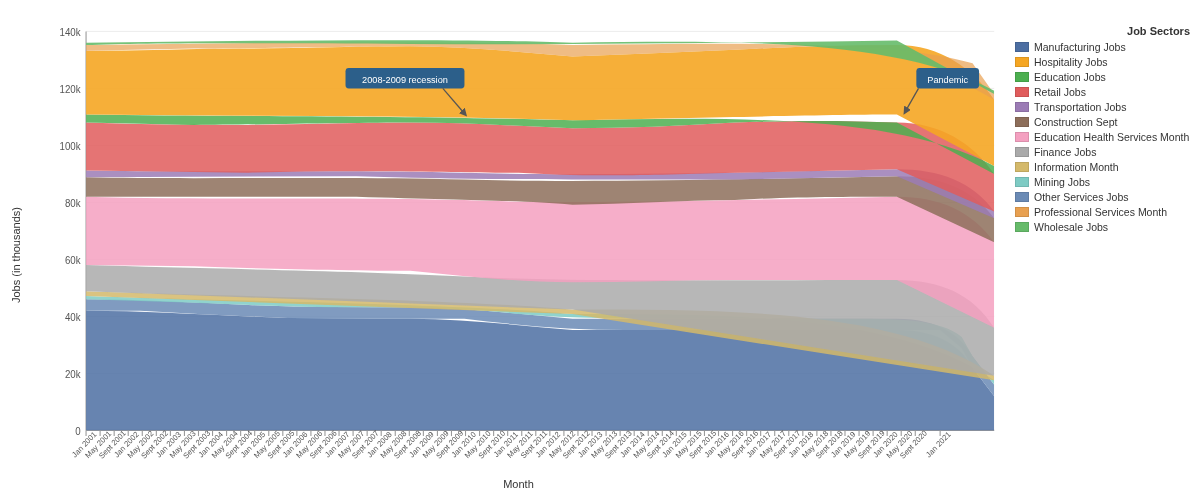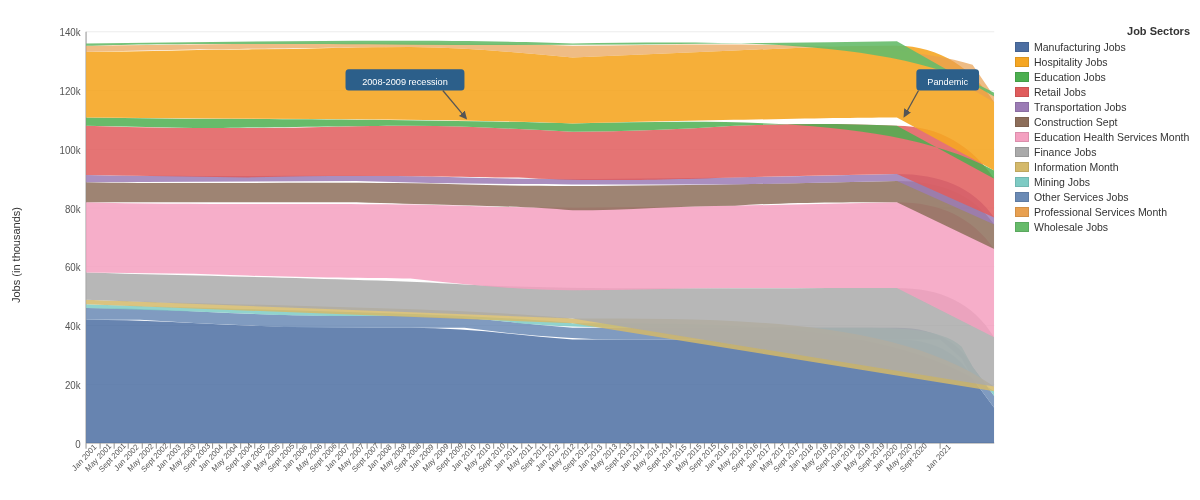--- a/index.html
+++ b/index.html
@@ -378,20 +378,21 @@
               </marker>
             </defs>
 
             <rect x="818" y="42" width="58" height="18" rx="3" fill="#2c5f8a"></rect>
             <text x="847" y="55" text-anchor="middle" font-size="8.5" fill="white">Pandemic</text>
 
             <line x1="820" y1="60" x2="808" y2="80" stroke="#555" stroke-width="1.2" marker-end="url(#arrow)"></line>
 
           </svg>
         </div>
+        <div class="x-axis-label">Month</div>
       </div>
 
       <div class="legend">
         <div class="legend-title">Job Sectors</div>
         <div class="legend-item">
           <div class="legend-color" style="background:#4c6ea2;"></div>
           <span>Manufacturing Jobs</span>
         </div>
         <div class="legend-item">
           <div class="legend-color" style="background:#f5a623;"></div>

